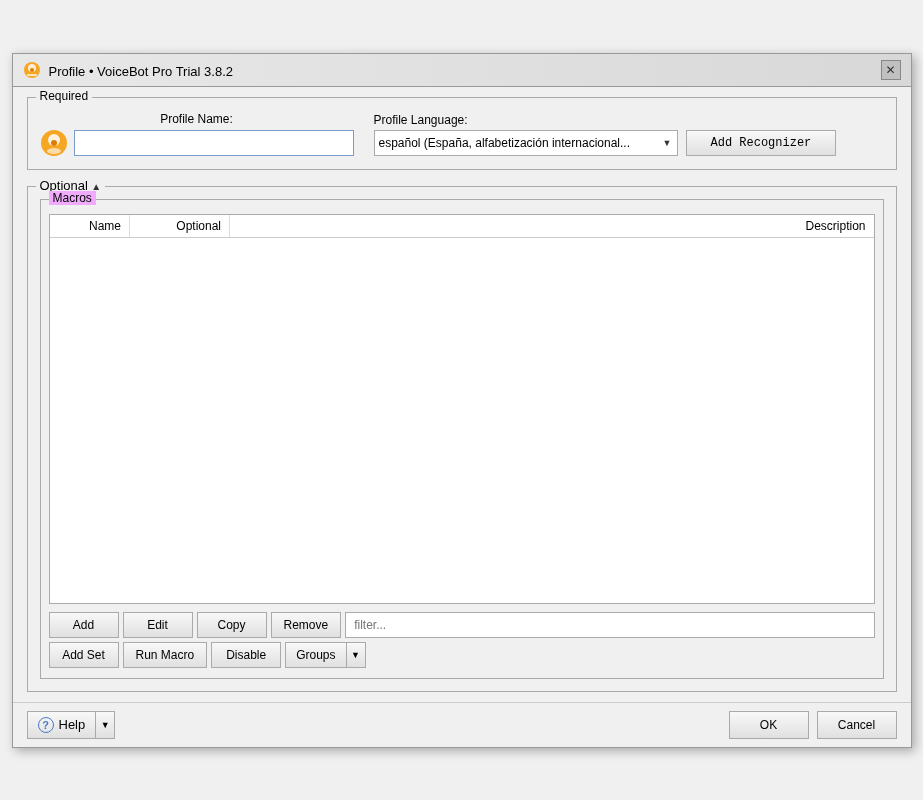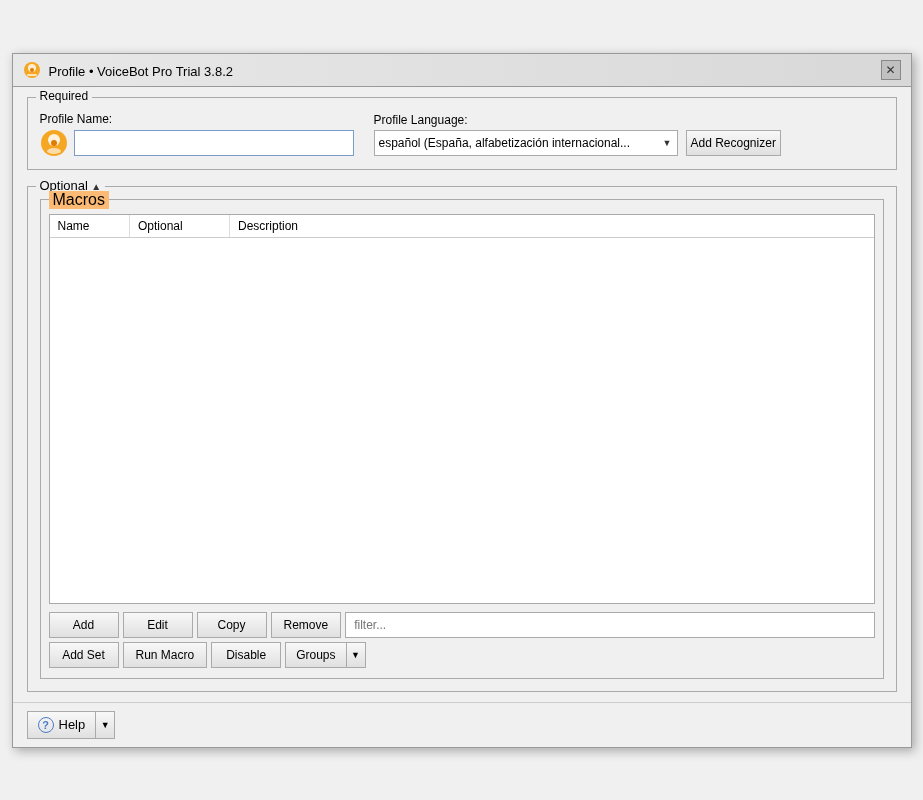--- a/index.html
+++ b/index.html
@@ -93,20 +93,21 @@
       display: flex;
       align-items: center;
       gap: 20px;
       padding-top: 6px;
     }
 
     .profile-name-group {
       display: flex;
       flex-direction: column;
       gap: 3px;
+      align-items: center;
     }
 
     .profile-name-row {
       display: flex;
       align-items: center;
       gap: 6px;
     }
 
     .field-label {
       font-size: 12px;
@@ -159,26 +160,27 @@
       right: 6px;
       top: 50%;
       transform: translateY(-50%);
       font-size: 9px;
       color: #333;
       pointer-events: none;
     }
 
     .add-recognizer-btn {
       height: 26px;
-      padding: 0 4px;
+      padding: 0 24px;
       border: 1px solid #aaa;
       background: linear-gradient(to bottom, #f8f8f8, #e0e0e0);
       cursor: pointer;
       font-size: 12px;
       white-space: nowrap;
+      font-family: Liberation Mono, monospace;
     }
 
     .triangle-icon {
       font-size: 10px;
       color: #333;
     }
 
     .macros-section {
       border: 1px solid #aaa;
       padding: 8px 12px 12px;
@@ -192,21 +194,21 @@
       height: 390px;
       overflow: auto;
     }
 
     .macros-table {
       width: 100%;
       border-collapse: collapse;
     }
 
     .macros-table th {
-      text-align: left;
+      text-align: right;
       padding: 4px 8px;
       font-weight: normal;
       font-size: 12px;
       color: #000;
       border-bottom: 1px solid #ccc;
       background: white;
     }
 
     .macros-table th:not(:last-child) {
       border-right: 1px solid #ddd;
@@ -406,21 +408,21 @@
     </div>
 
     <div class="fieldset-section">
       <span class="fieldset-legend">
         <span>Optional</span>
         <span class="triangle-icon">▲</span>
       </span>
 
       <div class="macros-section" style="border:none; padding: 4px 0 0 0; position: relative;">
         <div style="border: 1px solid #aaa; padding: 8px 8px 10px; position: relative;">
-          <span style="position:absolute; top:-9px; left:8px; background:#fdba74; padding:0 4px; font-size:16px;text-align:right;">Macros</span>
+          <span style="position:absolute; top:-9px; left:8px; background:#f0abfc; padding:0 4px; font-size:12px;text-align:right;">Macros</span>
 
           <div class="macros-table-container">
             <table class="macros-table">
               <thead>
                 <tr>
                   <th class="col-name">Name</th>
                   <th class="col-command">Optional</th>
                   <th class="col-description">Description</th>
                 </tr>
               </thead>
@@ -456,15 +458,19 @@
   </div>
 
   <div class="dialog-footer">
     <div class="help-btn-wrapper">
       <button class="help-main">
         <span class="question-icon">?</span>
         <span>Help</span>
       </button>
       <button class="help-arrow">▼</button>
     </div>
+    <div class="footer-right">
+      <button class="ok-btn">OK</button>
+      <button class="cancel-btn">Cancel</button>
+    </div>
   </div>
 
 </div>
 
 </body></html>

